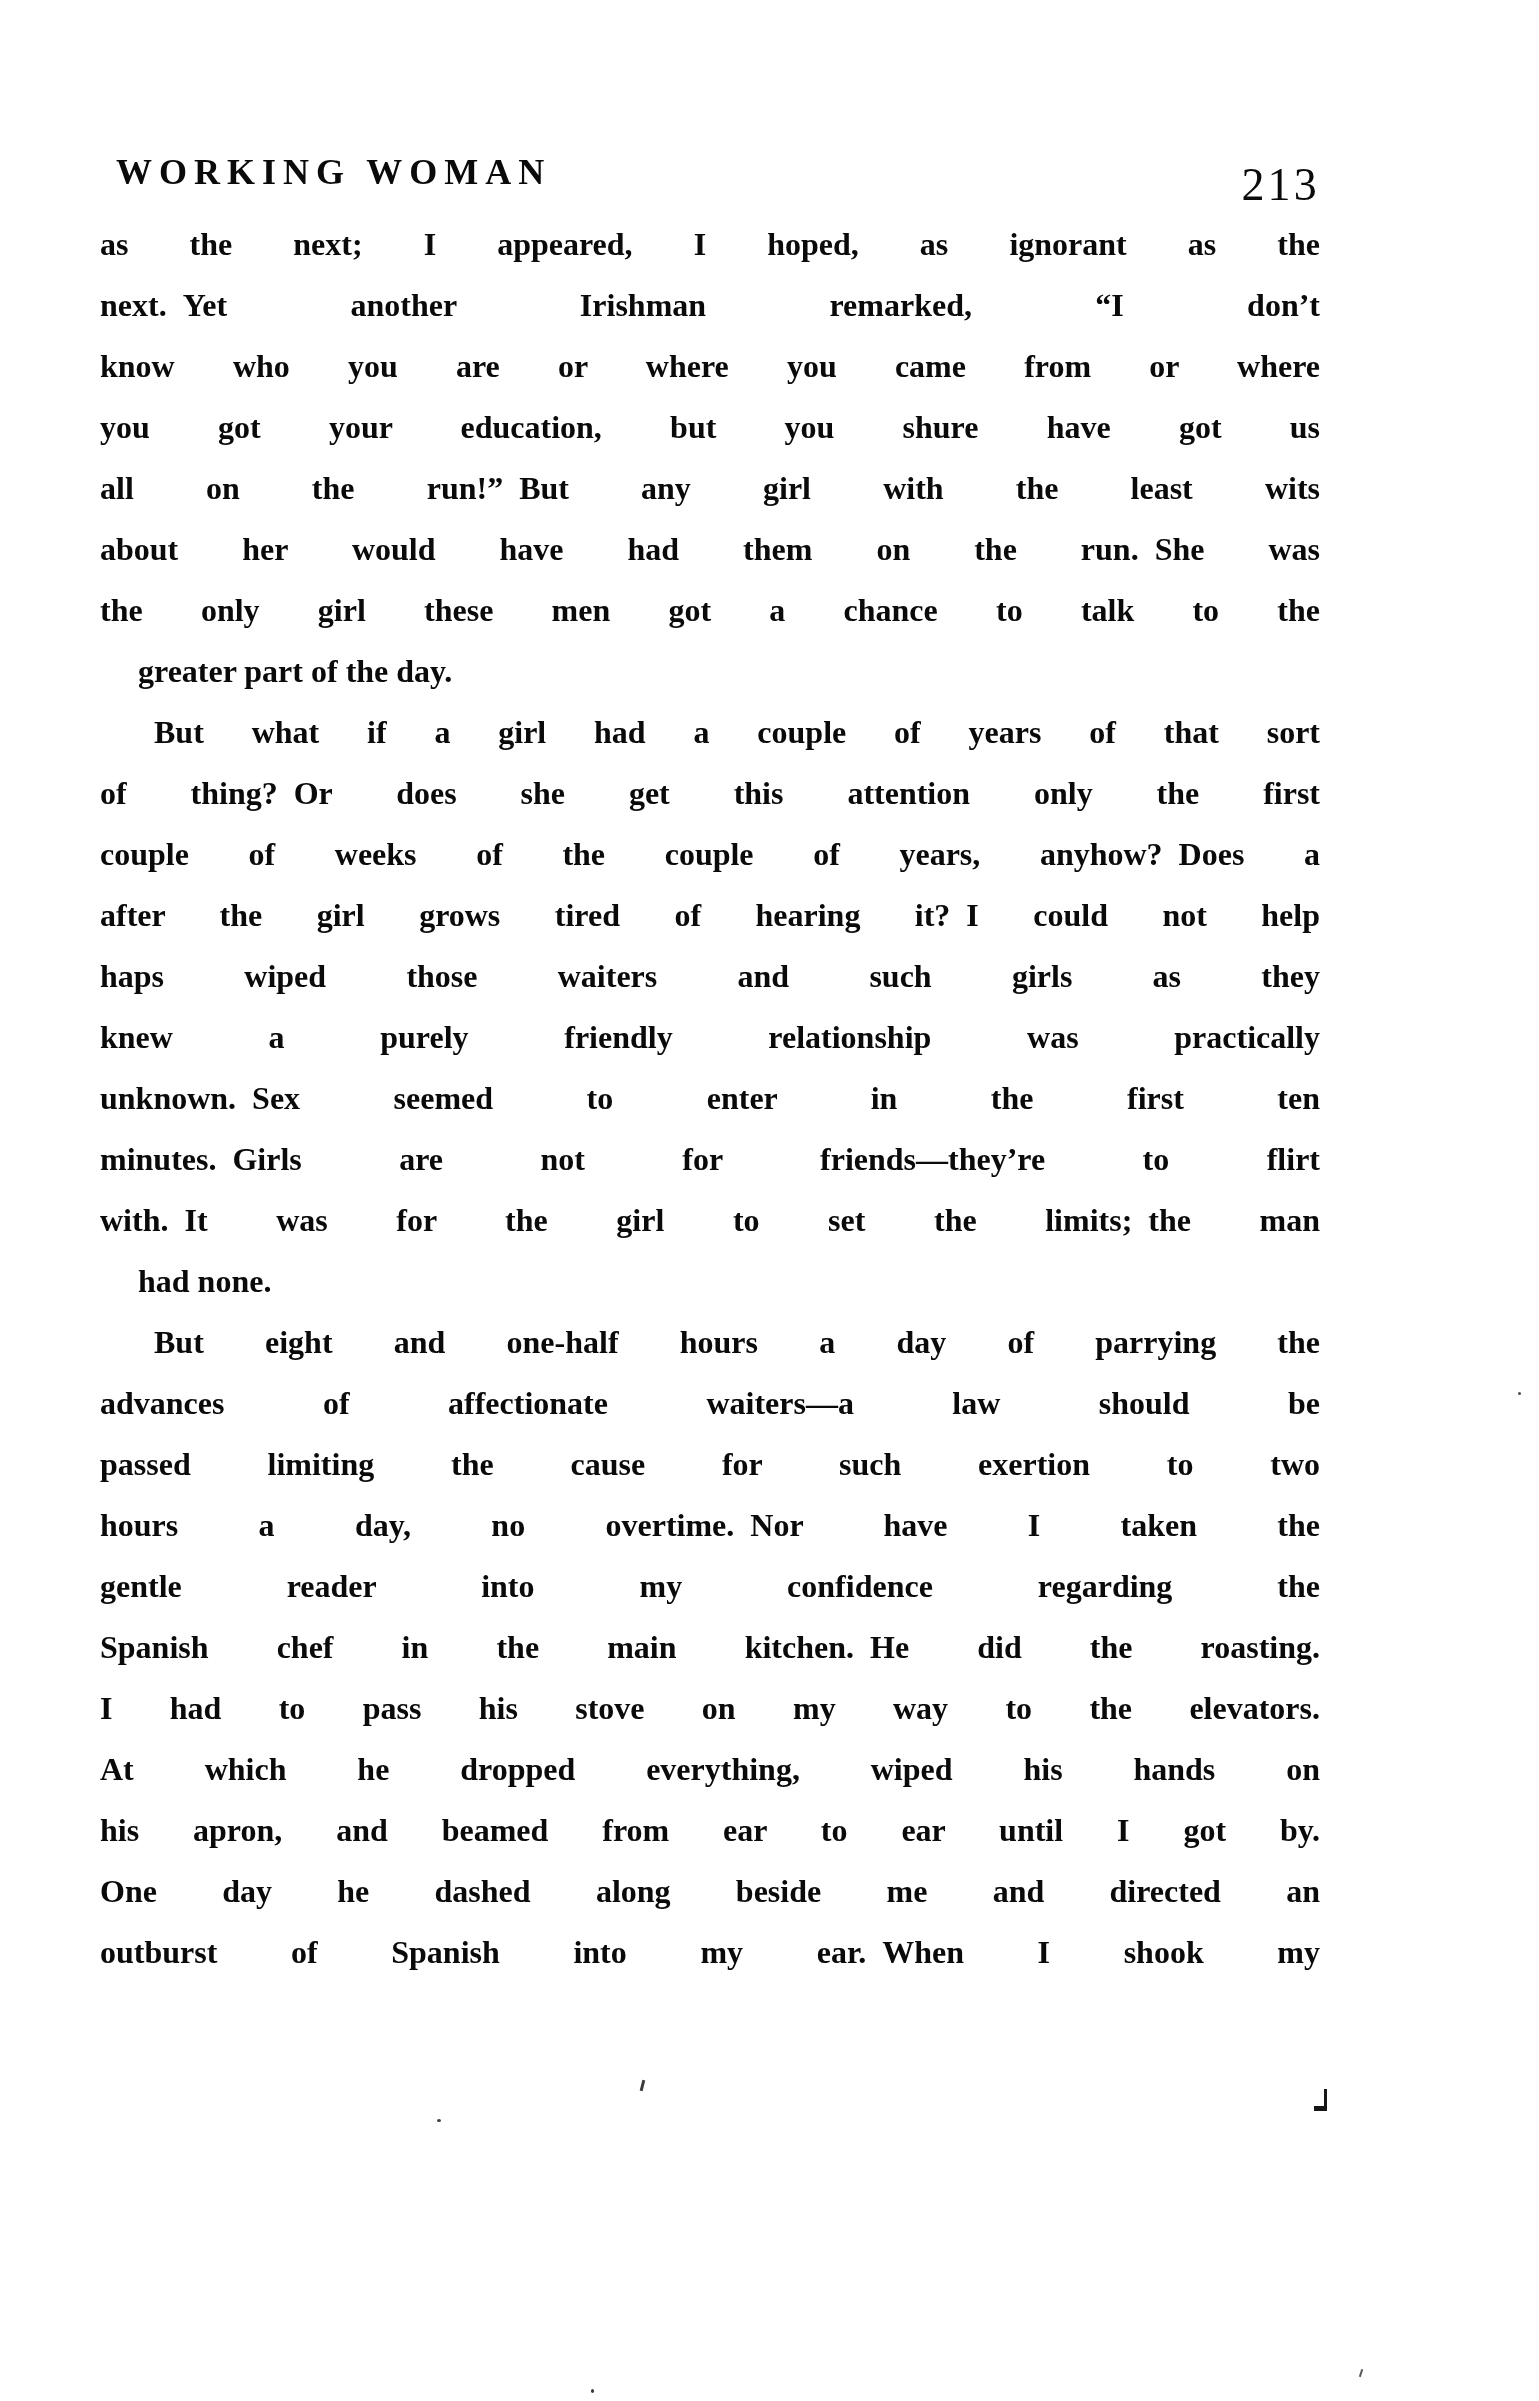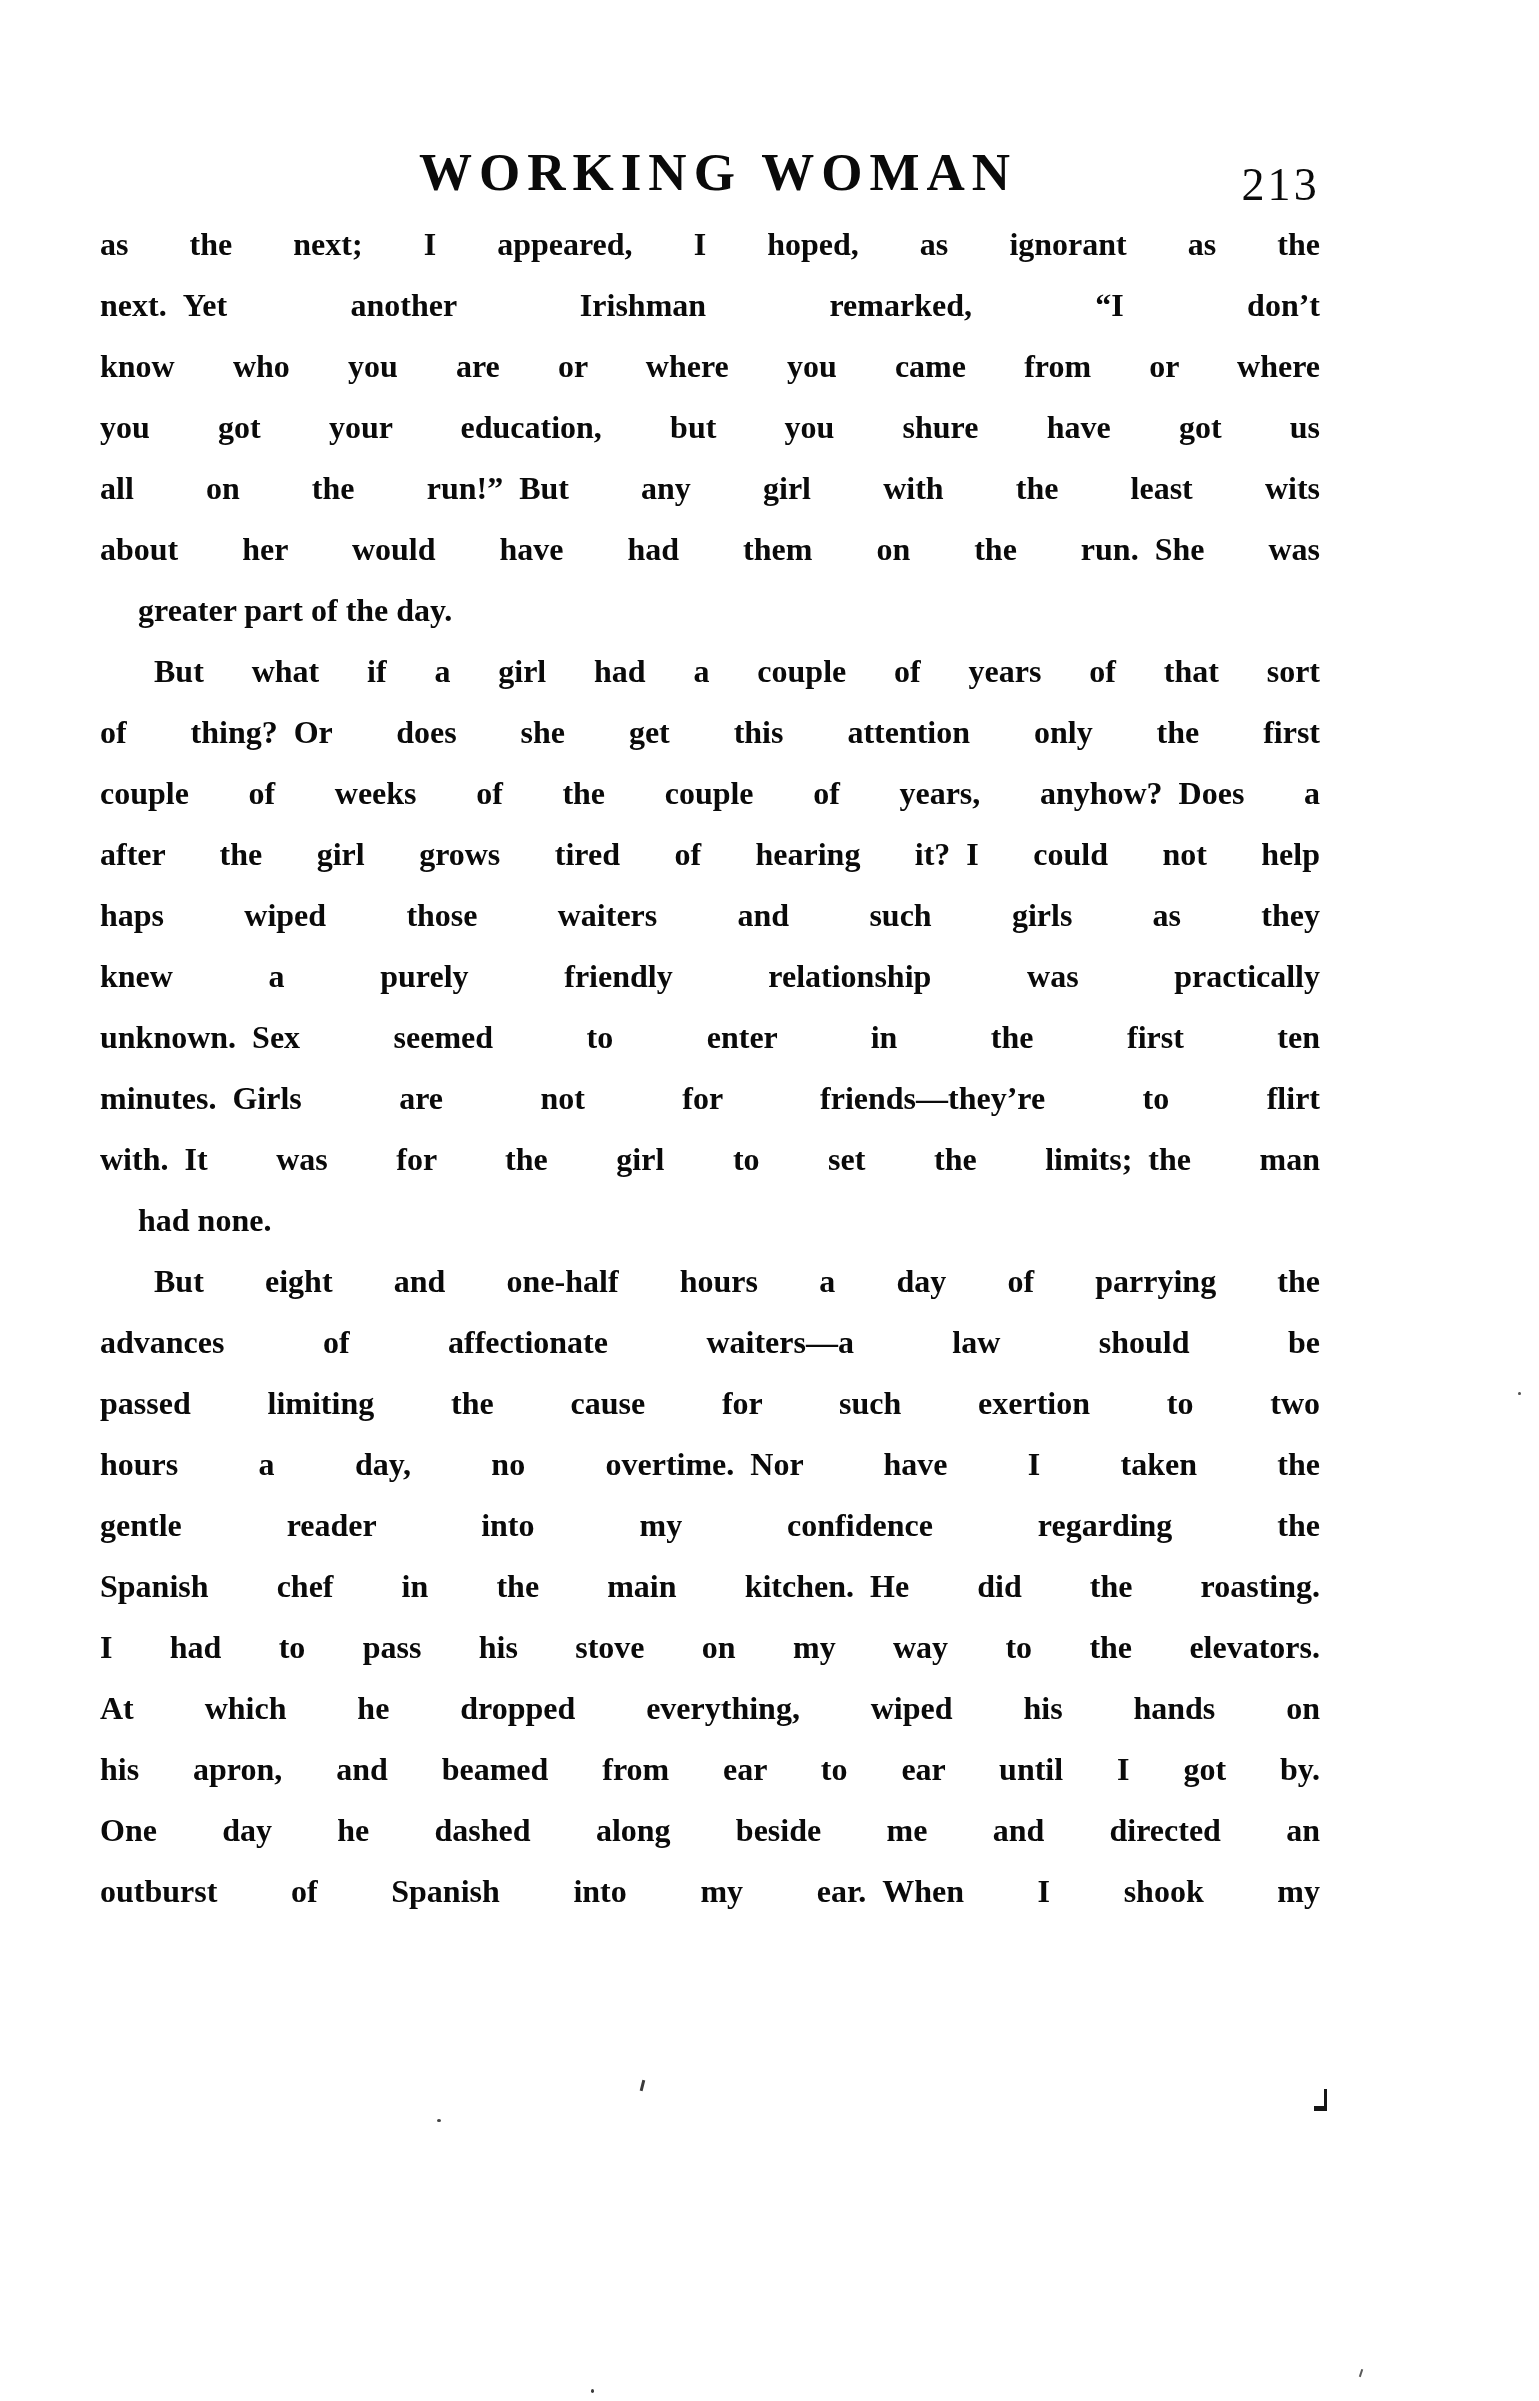--- a/index.html
+++ b/index.html
@@ -21,22 +21,22 @@
     left: 100px;
     top: 146px;
     width: 1220px;
     height: 53px;
   }
   .running-head {
     position: absolute;
     left: 16px;
     right: 0;
     top: 0;
-    text-align: center;
-    font-size: 53px;
+    text-align: left;
+    font-size: 36px;
     font-weight: 700;
     letter-spacing: 7px;
     line-height: 53px;
     white-space: nowrap;
   }
   .page-number {
     position: absolute;
     right: 0;
     top: 12px;
     font-size: 46px;
@@ -91,20 +91,21 @@
     <div class="page-number">213</div>
   </div>
 
   <div class="body-block">
       <div class="line">as the next; I appeared, I hoped, as ignorant as the</div>
       <div class="line">next. Yet another Irishman remarked, “I don’t</div>
       <div class="line">know who you are or where you came from or where</div>
       <div class="line">you got your education, but you shure have got us</div>
       <div class="line">all on the run!” But any girl with the least wits</div>
       <div class="line">about her would have had them on the run. She was</div>
+      <div class="line">the only girl these men got a chance to talk to the</div>
       <div class="line nojust">greater part of the day.</div>
       <div class="line indent">But what if a girl had a couple of years of that sort</div>
       <div class="line">of thing? Or does she get this attention only the first</div>
       <div class="line">couple of weeks of the couple of years, anyhow? Does a</div>
       <div class="line">after the girl grows tired of hearing it? I could not help</div>
       <div class="line">haps wiped those waiters and such girls as they</div>
       <div class="line">knew a purely friendly relationship was practically</div>
       <div class="line">unknown. Sex seemed to enter in the first ten</div>
       <div class="line">minutes. Girls are not for friends—they’re to flirt</div>
       <div class="line">with. It was for the girl to set the limits; the man</div>

